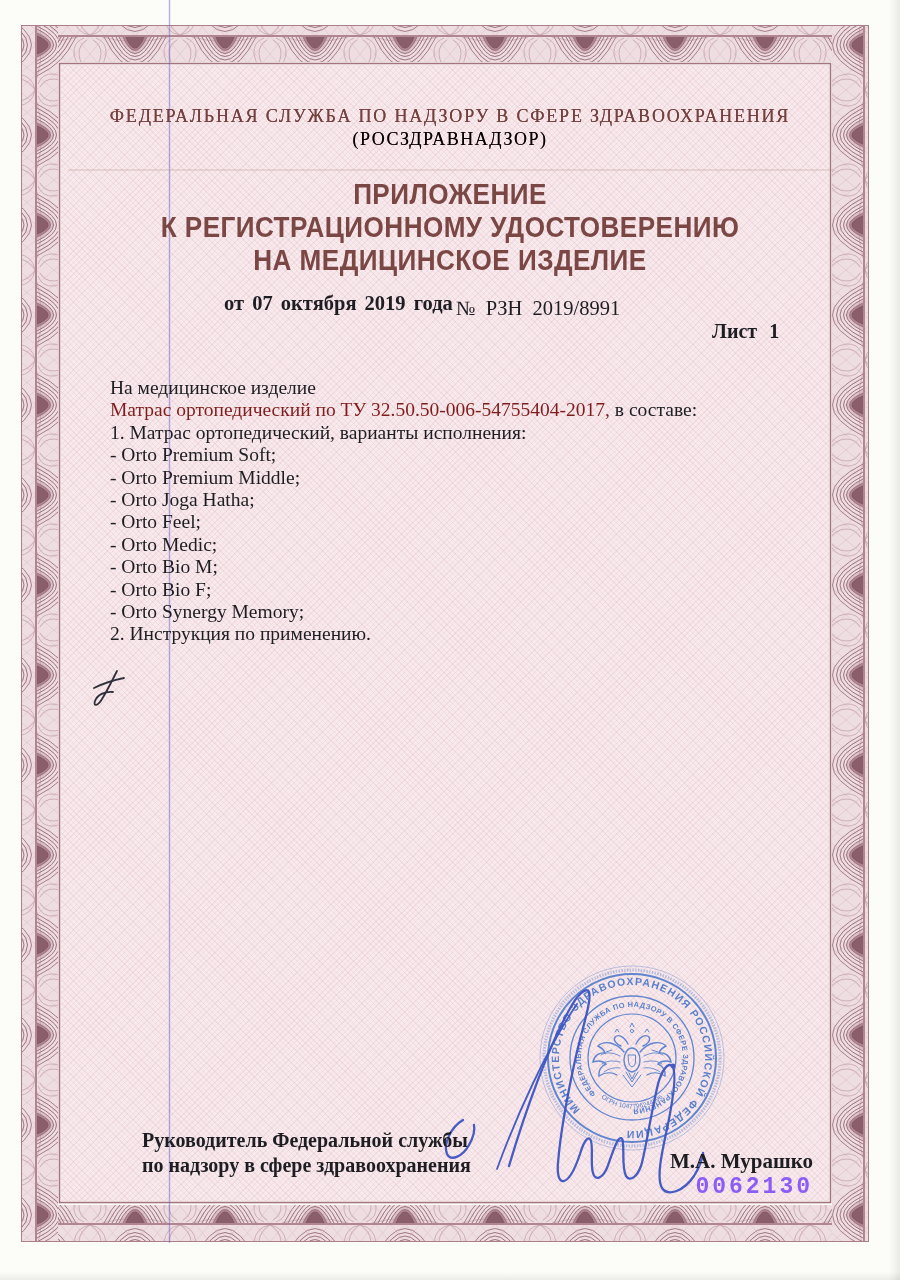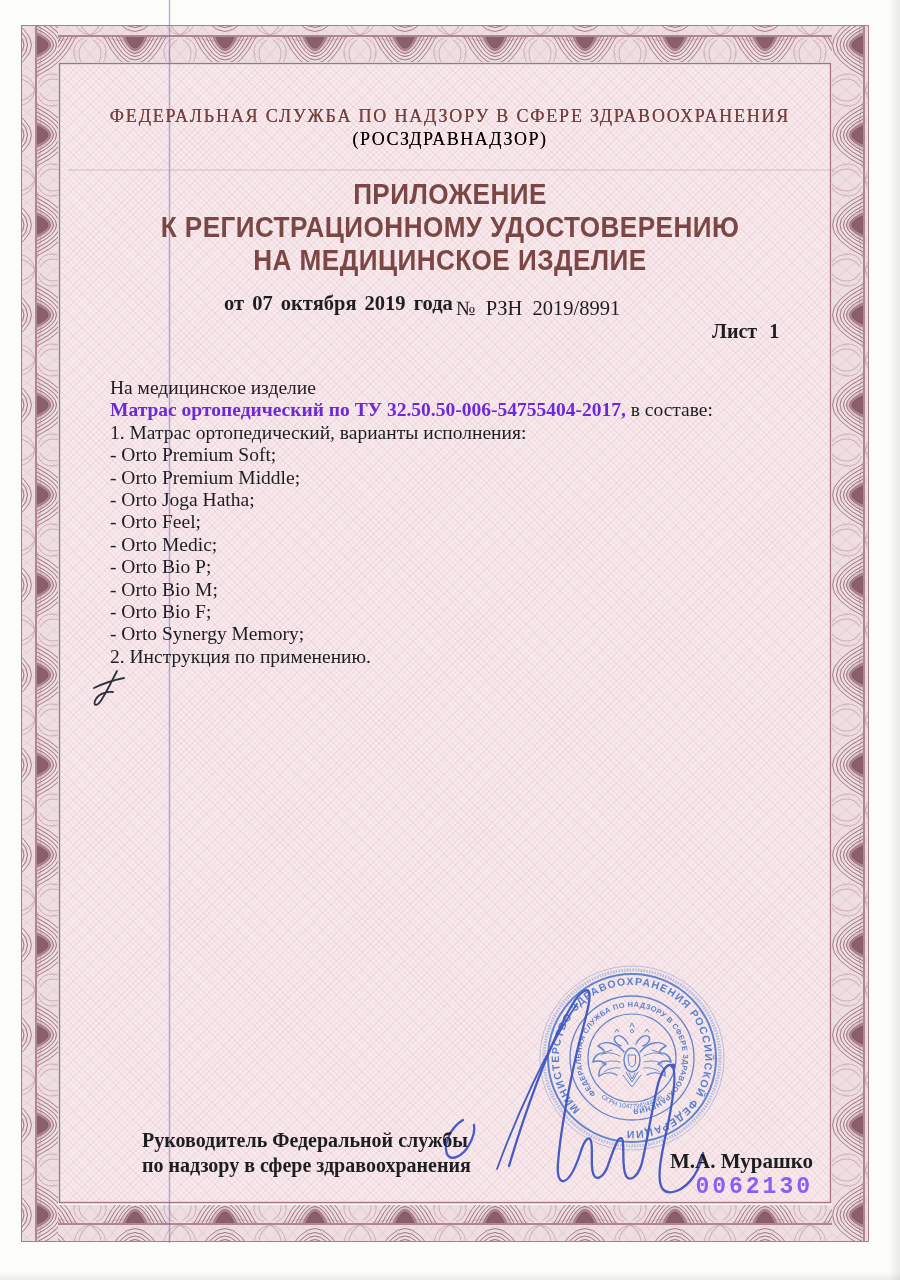--- a/index.html
+++ b/index.html
@@ -24,21 +24,21 @@
   .title-line{font-family:"Liberation Sans", sans-serif;font-weight:bold;color:#7b4745;
               font-size:29px;transform:scaleX(0.9);letter-spacing:0.5px;}
   #title-line1{top:178px;}
   #title-line2{top:211px;}
   #title-line3{top:244px;}
   #reg-date{left:224px;top:292px;font-size:20.5px;font-weight:bold;word-spacing:3px;}
   #reg-number{left:456px;top:297px;font-size:20.5px;font-weight:normal;word-spacing:5px;}
   #sheet-number{left:712px;top:320px;font-size:20px;font-weight:bold;word-spacing:7px;}
   #body-text{left:110px;top:377px;width:640px;font-size:19.5px;line-height:22.4px;}
   #body-text .ln{white-space:nowrap;}
-  .b{font-weight:bold;color:#6d28d9;}
+  .b{font-weight:normal;color:#7f1d1d;}
   #official-title{left:110px;top:1128px;font-size:20px;font-weight:bold;line-height:24.5px;margin-left:32px;}
   #official-name{left:620px;top:1149px;width:193px;text-align:right;font-size:21px;font-weight:bold;}
   #blank-serial{left:613px;top:1174px;width:200px;text-align:right;
                 font-family:"Liberation Mono", monospace;font-size:23px;font-weight:bold;
                 letter-spacing:3px;color:#8b5cf6;}
   
   #edge-right{right:0;top:0;width:11px;height:1280px;z-index:3;
               background:linear-gradient(to right, rgba(0,0,0,0), rgba(90,90,80,0.12));}
   #edge-bottom{left:0;bottom:0;width:900px;height:8px;z-index:3;
                background:linear-gradient(to bottom, rgba(0,0,0,0), rgba(90,90,80,0.10));}
@@ -158,21 +158,20 @@
 
 <div class="abs txt" id="body-text">
   <div class="ln">На медицинское изделие</div>
   <div class="ln"><span class="b">Матрас ортопедический по ТУ 32.50.50-006-54755404-2017,</span><span> в составе:</span></div>
   <div class="ln">1. Матрас ортопедический, варианты исполнения:</div>
   <div class="ln">- Orto Premium Soft;</div>
   <div class="ln">- Orto Premium Middle;</div>
   <div class="ln">- Orto Joga Hatha;</div>
   <div class="ln">- Orto Feel;</div>
   <div class="ln">- Orto Medic;</div>
-  <div class="ln">- Orto Bio P;</div>
   <div class="ln">- Orto Bio M;</div>
   <div class="ln">- Orto Bio F;</div>
   <div class="ln">- Orto Synergy Memory;</div>
   <div class="ln">2. Инструкция по применению.</div>
 </div>
 
 <div class="abs txt" id="official-title">
   <div>Руководитель Федеральной службы</div>
   <div>по надзору в сфере здравоохранения</div>
 </div>

